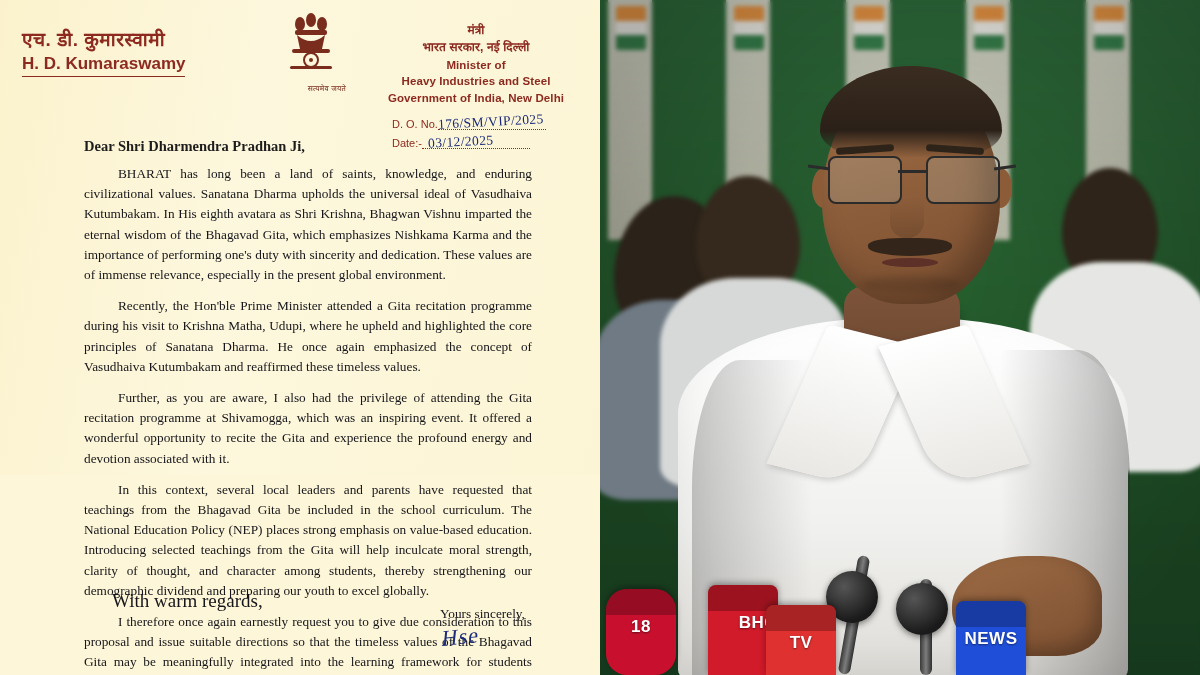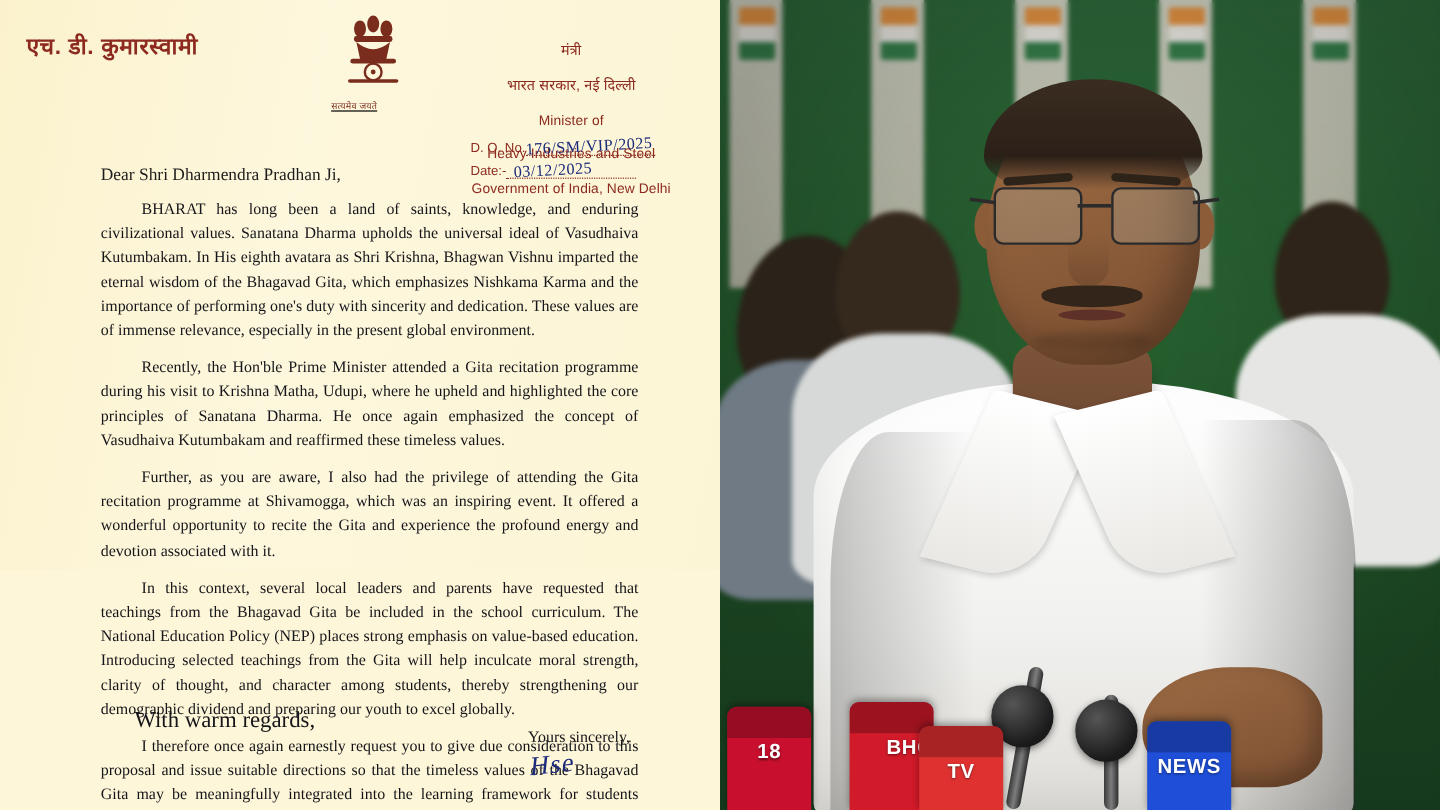--- a/index.html
+++ b/index.html
@@ -64,22 +64,21 @@
     display: inline-block;
     padding-bottom: 2px;
     line-height: 1.2;
   }
 
   .emblem-wrap {
     position: absolute;
     left: 276px;
     top: 10px;
     width: 70px;
-    text-align: left;
-    text-decoration: underline;
+    text-align: right;
   }
   .emblem-svg { display: block; margin: 0 auto; }
   .emblem-motto {
     font-family: "Liberation Sans", sans-serif;
     font-size: 7.5px;
     color: #7a2c1d;
     margin-top: 1px;
     letter-spacing: .2px;
   }
 
@@ -87,24 +86,23 @@
     position: absolute;
     left: 360px;
     top: 22px;
     width: 232px;
     text-align: center;
     color: #8d2a1f;
     font-family: "Liberation Sans", sans-serif;
   }
   .ministry-block .l {
     font-size: 11.5px;
-    font-weight: normal;
+    font-weight: bold;
     line-height: 1.45;
     letter-spacing: .1px;
-    margin-top: 12px;
   }
   .ministry-block .l.hi { font-size: 12px; }
 
   .do-no, .date-line {
     position: absolute;
     font-family: "Liberation Sans", sans-serif;
     font-size: 11px;
     color: #8d2a1f;
     font-weight: normal;
     white-space: nowrap;
@@ -128,21 +126,21 @@
   }
   .hand-dono { left: 438px; top: 114px; }
   .hand-date { left: 428px; top: 134px; }
 
   
   .salutation {
     position: absolute;
     left: 84px;
     top: 138px;
     font-size: 14.5px;
-    font-weight: normal;
+    font-weight: bold;
     color: #1c1c1c;
     font-family: "Liberation Serif", serif;
   }
   .body-text {
     position: absolute;
     left: 84px;
     top: 164px;
     width: 448px;
     color: #15151a;
     font-size: 13.3px;
@@ -414,20 +412,21 @@
 
 <div id="root">
 
   <div class="letter-pane">
     <div class="letter-inner">
 
       <div class="letterhead">
 
         <div class="name-block">
           <div class="name-hi">एच. डी. कुमारस्वामी</div>
+          <div class="name-en">H. D. Kumaraswamy</div>
         </div>
 
         <div class="emblem-wrap">
           <svg class="emblem-svg" width="54" height="72" viewBox="0 0 54 72">
             <g fill="#7a2c1d">
               <ellipse cx="27" cy="10" rx="5" ry="7"></ellipse>
               <ellipse cx="16" cy="14" rx="5" ry="7"></ellipse>
               <ellipse cx="38" cy="14" rx="5" ry="7"></ellipse>
               <rect x="11" y="20" width="32" height="5" rx="2"></rect>
               <path d="M13 25 q14 12 28 0 l-3 14 q-11 8 -22 0 z"></path>
@@ -523,21 +522,21 @@
       <div class="mouth"></div>
       <div class="chin-shadow"></div>
       <div class="hand-blob"></div>
     </div>
 
     <div class="mic-stem" style="left:248px; bottom:0; height:120px; transform:rotate(10deg);"></div>
     <div class="mic-ball" style="left:226px; bottom:52px;"></div>
     <div class="mic-stem" style="left:320px; bottom:0; height:96px;"></div>
     <div class="mic-ball" style="left:296px; bottom:40px;"></div>
 
-    <div class="mic" style="left:6px;  height:86px; background:#c8102e;">
+    <div class="mic" style="left:6px;  height:86px; background:#c8102e;border-radius:21px;">
       <div class="cap"></div>
       <div class="lbl">18</div>
     </div>
     <div class="mic" style="left:108px; height:90px; background:#d11a2a;text-align:right;">
       <div class="cap"></div>
       <div class="lbl">BHO</div>
     </div>
     <div class="mic" style="left:356px; height:74px; background:#1f4fd8;">
       <div class="cap"></div>
       <div class="lbl">NEWS</div>

